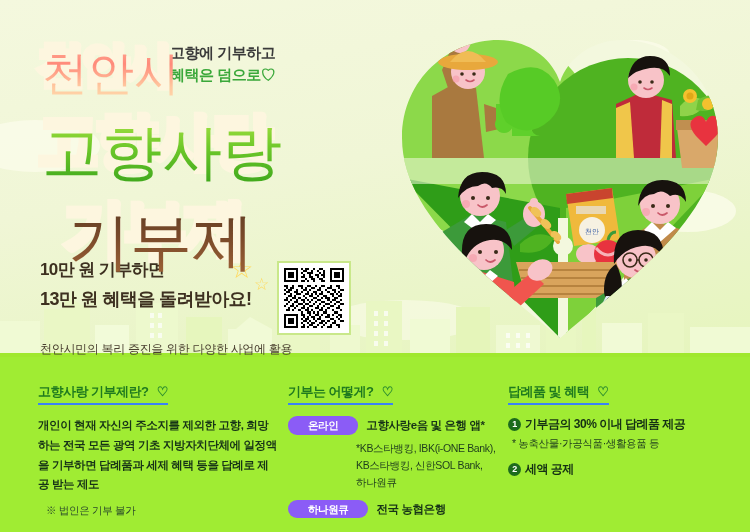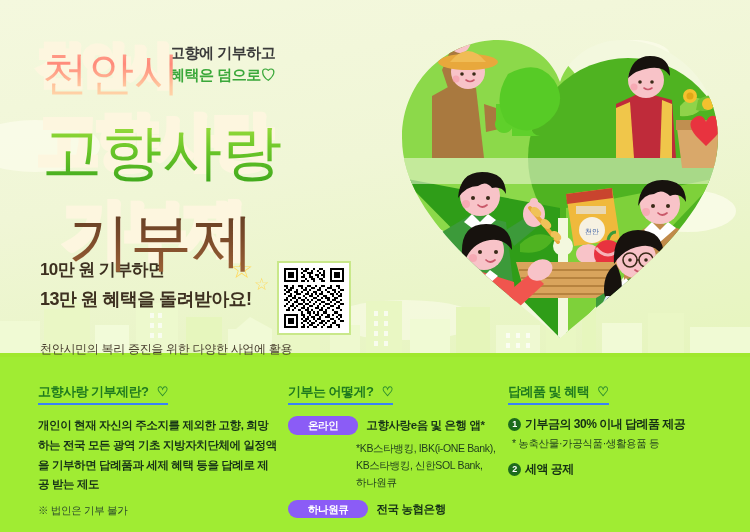--- a/index.html
+++ b/index.html
@@ -96,21 +96,21 @@
 
   .colhead {
     font-size:13px; font-weight:bold; color:#1f7a1f; letter-spacing:-.5px;
     display:inline-block; border-bottom:2px solid #3b82f6; padding-bottom:2px;
     margin-bottom:11px;
     margin-top:12px;
   }
   .colhead .hrt { color:#2f8f2f; font-size:13px; border:0; margin-left:5px; }
 
   .body1 { font-size:11.5px; color:#173417; line-height:1.72; font-weight:bold; letter-spacing:-.4px; }
-  .note { font-size:10.5px; color:#2a4a2a; margin-top:9px; letter-spacing:-.3px; }
+  .note { font-size:10.5px; color:#2a4a2a; margin-top:9px; letter-spacing:-.3px;margin-left:8px; }
 
   .row { display:flex; align-items:flex-start; margin-bottom:5px; }
   .badge {
     flex:0 0 auto; background:#8b5cf6; color:#fff; font-size:10.5px; font-weight:bold;
     border-radius:9px; padding:3px 20px; letter-spacing:-.4px; margin-right:8px;
     line-height:1.2;
   }
   .rowtxt { font-size:11.5px; font-weight:bold; color:#173417; letter-spacing:-.4px; line-height:1.35; padding-top:2px; }
   .sublist { font-size:10.5px; color:#1d3c1d; line-height:1.62; letter-spacing:-.35px; margin:3px 0 9px 68px; }
 

